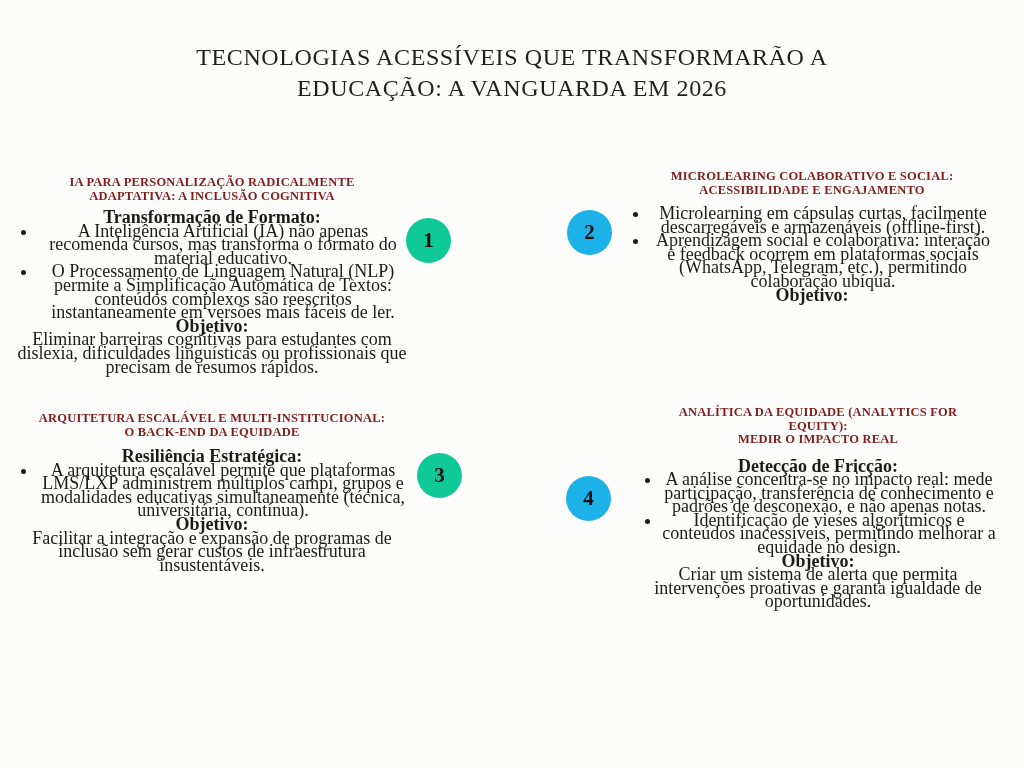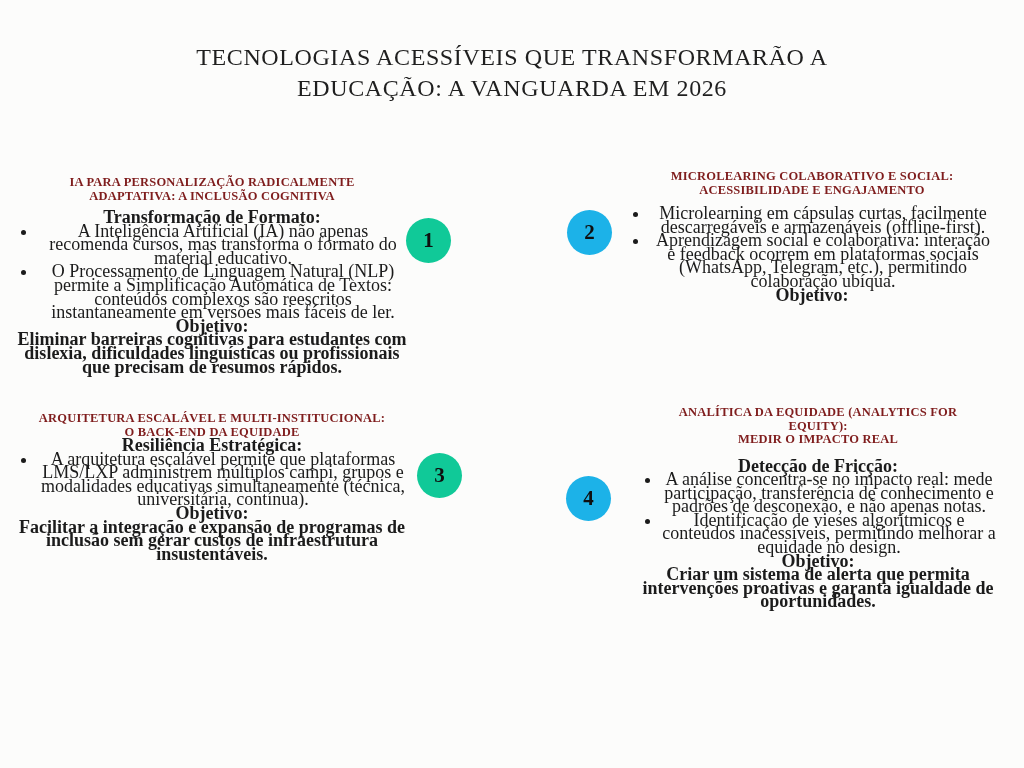--- a/index.html
+++ b/index.html
@@ -38,28 +38,28 @@
     line-height: 13.6px;
     text-align: center;
   }
   .lead { font-weight: bold; }
   .bullets {
     margin: 0;
     padding-left: 22px;
     list-style: disc;
   }
   .bullets li { margin: 0; padding: 0; }
-  .obj-text { font-weight: bold; }
+  .obj-text { font-weight: normal; }
 
   .s1 { left: 16px;  top: 176px; width: 392px; }
   .s1 .sec-body { margin-top: 8px; }
   .s2 { left: 628px; top: 170px; width: 368px; }
   .s2 .sec-body { margin-top: 10px; }
   .s3 { left: 16px;  top: 412px; width: 392px; }
-  .s3 .sec-body { }
+  .s3 .sec-body { margin-top: 11px; }
   .s4 { left: 640px; top: 406px; width: 356px; }
   .s4 .sec-body { margin-top: 13px; }
 
   .badge {
     position: absolute;
     width: 45px;
     height: 45px;
     border-radius: 50%;
     display: flex;
     align-items: center;

